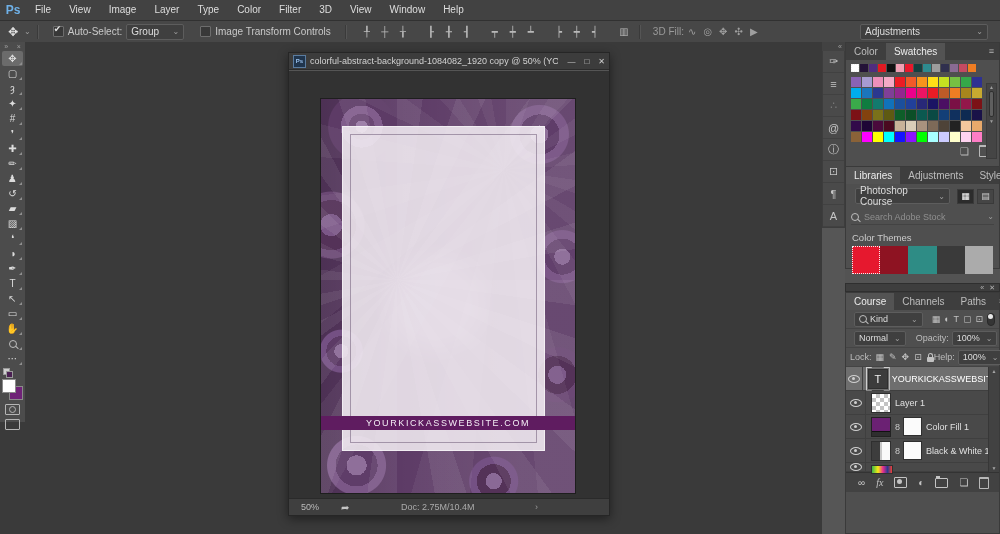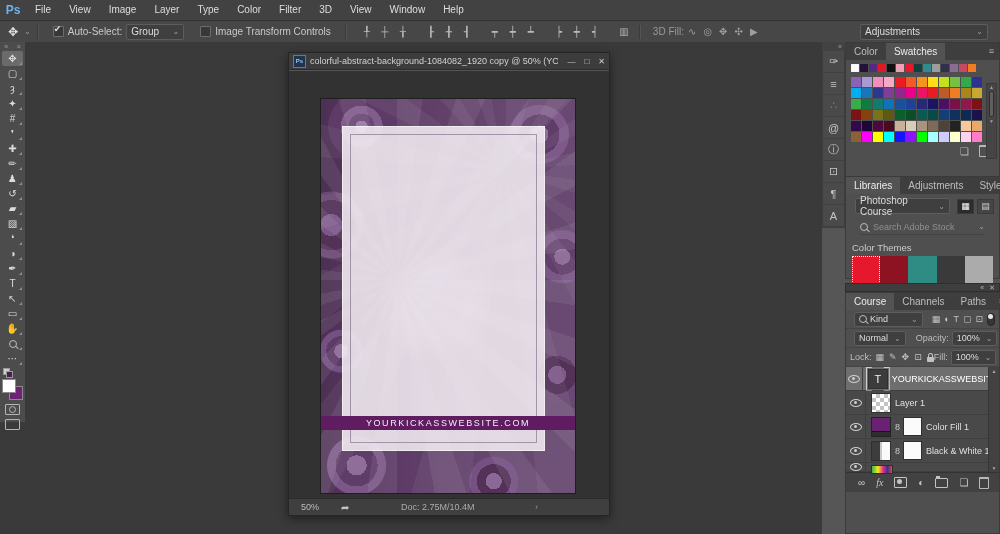--- a/index.html
+++ b/index.html
@@ -90,21 +90,21 @@
   .sw-scroll{position:absolute;right:2px;top:40px;width:9px;height:74px;background:#454545;border:1px solid #3b3b3b;font-size:5px;color:#9d9d9d;text-align:center;}
   .sw-scroll .thumb{margin:1px auto;width:5px;height:26px;background:#5f5f5f;border-radius:2px;}
   .panel-bottomrow{display:flex;justify-content:flex-end;align-items:center;gap:10px;padding:3px 10px 2px 0;}
   .pb-icon{color:#b8b8b8;font-size:10px;}
   .sel-chip{outline:1px dotted #f0f0f0;outline-offset:-1px;}
   
   .lib-row{display:flex;align-items:center;padding:4px 5px 2px 5px;}
   .lib-select{flex:1;height:14px;}
   .view-btn{width:15px;height:13px;margin-left:3px;display:flex;align-items:center;justify-content:center;font-size:9px;color:#cfcfcf;border:1px solid #3a3a3a;background:#454545;}
   .view-btn.active{background:#2c2c2c;color:#fff;}
-  .search-row{display:flex;align-items:center;margin:3px 14px;height:15px;border-bottom:1px solid #434343;color:#8f8f8f;}
+  .search-row{display:flex;align-items:center;margin:3px 5px;height:15px;border-bottom:1px solid #434343;color:#8f8f8f;}
   .search-ph{flex:1;margin-left:5px;font-size:9px;color:#8f8f8f;}
   .lib-section{margin:7px 6px 3px;font-size:9.5px;color:#cccccc;}
   .theme-chips{display:flex;margin:2px 6px;}
   .theme-chips i{flex:1;height:28px;display:block;}
   .floatbar{position:absolute;left:845px;top:283px;width:155px;height:9px;background:#3e3e3e;border:1px solid #2f2f2f;display:flex;align-items:center;justify-content:flex-end;gap:5px;padding-right:4px;box-sizing:border-box;font-size:7px;color:#b2b2b2;}
   
   .lr-row{display:flex;align-items:center;height:18px;padding:0 4px;border-bottom:1px solid #444;}
   .kind-select{width:70px;height:13px;font-size:9px;}
   .filter-icons{display:flex;gap:4px;margin-left:5px;align-items:center;}
   .filter-icons span{font-size:9px;color:#c2c2c2;}
@@ -406,21 +406,21 @@
         <i style="background: rgb(255, 211, 240);"></i>
         <i style="background: rgb(255, 125, 198);"></i>
       </div>
     <div class="sw-scroll">▲<div class="thumb"></div><span class="dn">▼</span></div>
     <div class="panel-bottomrow">
         <span class="pb-icon">❏</span>
         <span class="icon-trash"></span>
       </div>
   </div>
 
-  <div class="panel" style="top:176px;height:103px;">
+  <div class="panel" style="top:166px;height:103px;">
     <div class="tabbar">
       <span class="tab active">Libraries</span>
       <span class="tab">Adjustments</span>
       <span class="tab">Styles</span>
 
     </div>
     <div class="lib-row">
       <span class="select lib-select">
         <span>Photoshop Course</span>
           <span class="caret">⌄</span>
@@ -485,21 +485,21 @@
     </div>
     <div class="lr-row">
       <span class="lr-label" style="margin-left:0;">Lock:</span>
       <span class="lock-icons">
           <span>▦</span>
           <span>✎</span>
           <span>✥</span>
           <span>⊡</span>
           <span class="padlock"></span>
         </span>
-      <span class="lr-label" style="margin-left:auto;">Fill:</span>
+      <span class="lr-label" style="margin-left:auto;">Help:</span>
       <span class="select mini-select">
         <span>100%</span>
           <span class="caret">⌄</span>
       </span>
     </div>
     <div class="layers-list">
       <div class="layer-row selected">
           <div class="eye-cell">
             <span class="eye"></span>
           </div>

